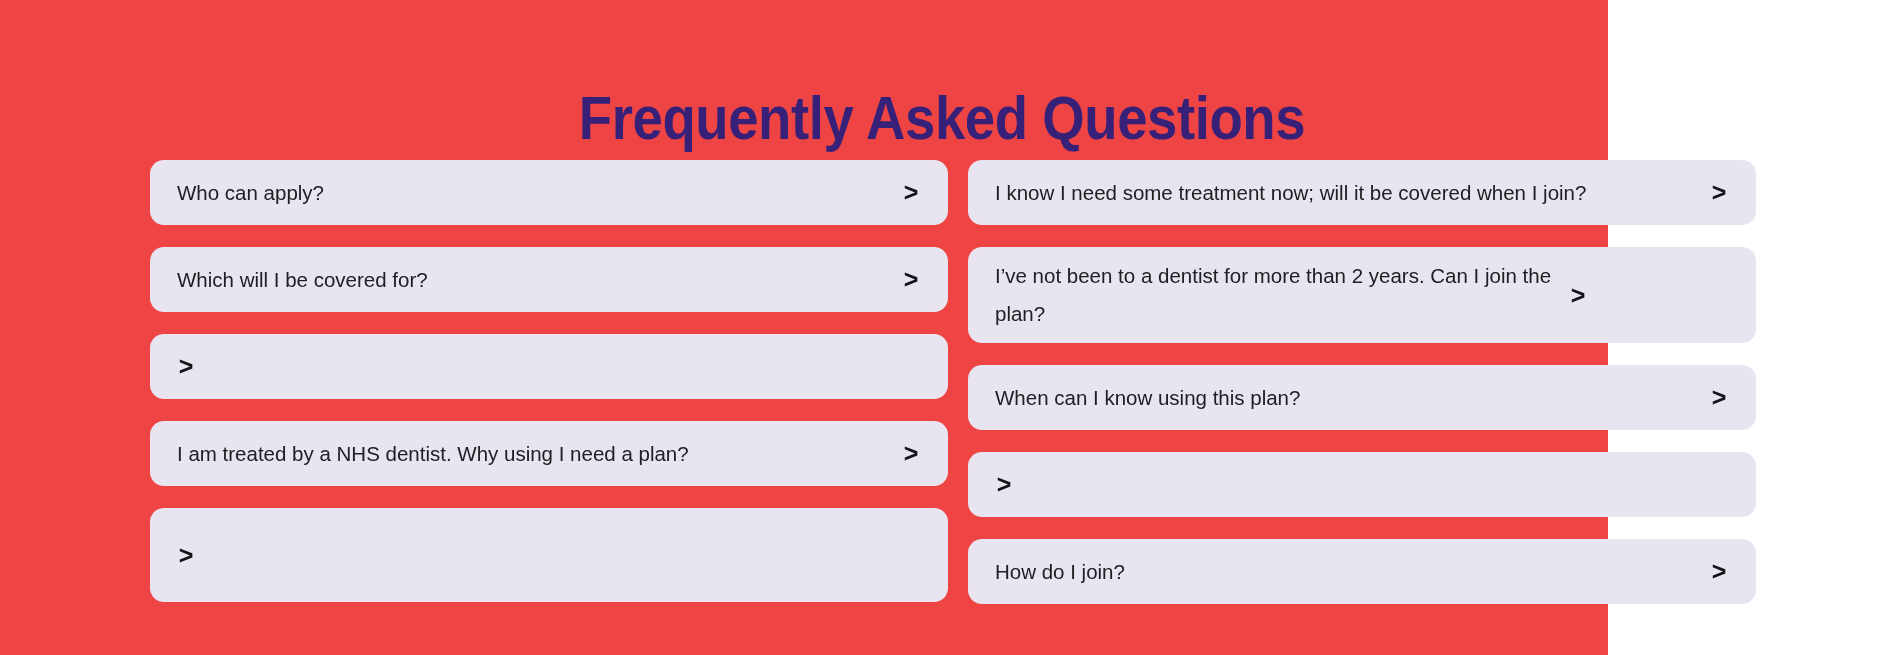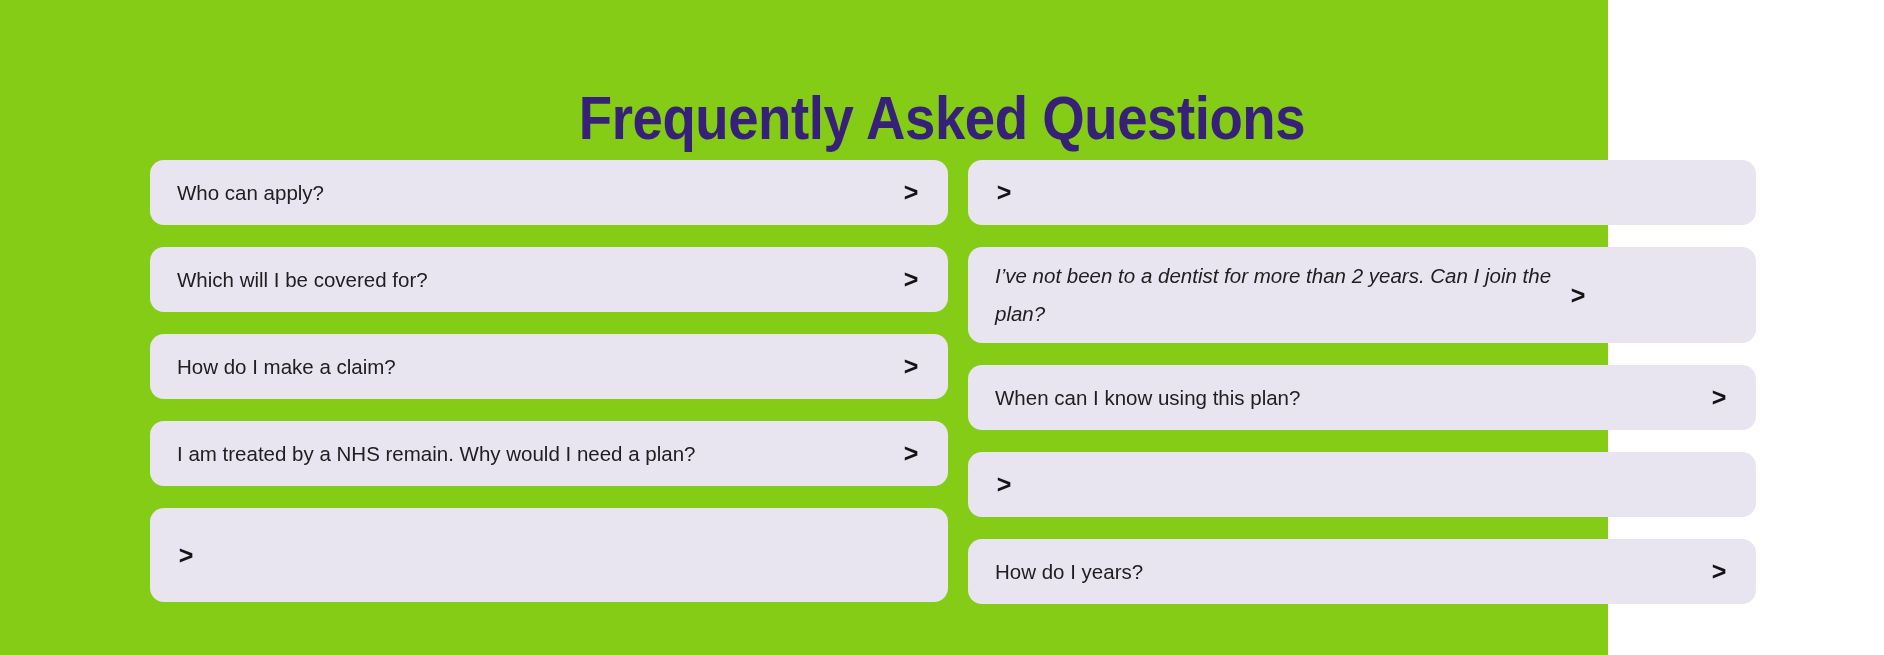--- a/index.html
+++ b/index.html
@@ -11,21 +11,21 @@
     height: 655px;
     background: #ffffff;
     font-family: "Liberation Sans", sans-serif;
     overflow: hidden;
   }
 
   .page {
     position: relative;
     width: 1608px;
     height: 655px;
-    background: #84cc16;
+    background: #ef4444;
   }
 
   .faq-title {
     position: absolute;
     top: 38px;
     left: 0;
     width: 1884px;
     text-align: center;
     color: #372178;
     font-family: "Liberation Sans", sans-serif;
@@ -83,21 +83,20 @@
     line-height: 38px;
     font-weight: normal;
     padding-right: 14px;
   }
 
   .faq-col.left .faq-item.two-line .faq-question {
     max-width: 600px;
   }
   .faq-col.right .faq-item.two-line .faq-question {
     max-width: 560px;
-    font-style: italic;
   }
 
   .faq-chevron {
     flex: 0 0 auto;
     color: #141417;
     font-family: "Liberation Sans", sans-serif;
     font-size: 25px;
     font-weight: bold;
     line-height: 1;
     width: 18px;
@@ -120,57 +119,57 @@
         <span class="faq-question">Who can apply?</span>
         <span class="faq-chevron">&gt;</span>
       </div>
 
       <div class="faq-item">
         <span class="faq-question">Which will I be covered for?</span>
         <span class="faq-chevron">&gt;</span>
       </div>
 
       <div class="faq-item">
-        <span class="faq-question">How do I make a claim?</span>
         <span class="faq-chevron">&gt;</span>
       </div>
 
       <div class="faq-item">
-        <span class="faq-question">I am treated by a NHS remain. Why would I need a plan?</span>
+        <span class="faq-question">I am treated by a NHS dentist. Why using I need a plan?</span>
         <span class="faq-chevron">&gt;</span>
       </div>
 
       <div class="faq-item two-line">
         <span class="faq-chevron">&gt;</span>
       </div>
 
     </div>
 
     <div class="faq-col right">
 
       <div class="faq-item">
+        <span class="faq-question">I know I need some treatment now; will it be covered when I join?</span>
         <span class="faq-chevron">&gt;</span>
       </div>
 
       <div class="faq-item two-line">
         <span class="faq-question">I’ve not been to a dentist for more than 2 years. Can I join the plan?</span>
         <span class="faq-chevron">&gt;</span>
       </div>
 
       <div class="faq-item">
         <span class="faq-question">When can I know using this plan?</span>
         <span class="faq-chevron">&gt;</span>
       </div>
 
       <div class="faq-item">
         <span class="faq-chevron">&gt;</span>
       </div>
 
       <div class="faq-item">
-        <span class="faq-question">How do I years?</span>
+        <span class="faq-question">How do I join?</span>
         <span class="faq-chevron">&gt;</span>
       </div>
 
     </div>
 
   </div>
 
 </div>
 
 </body></html>

